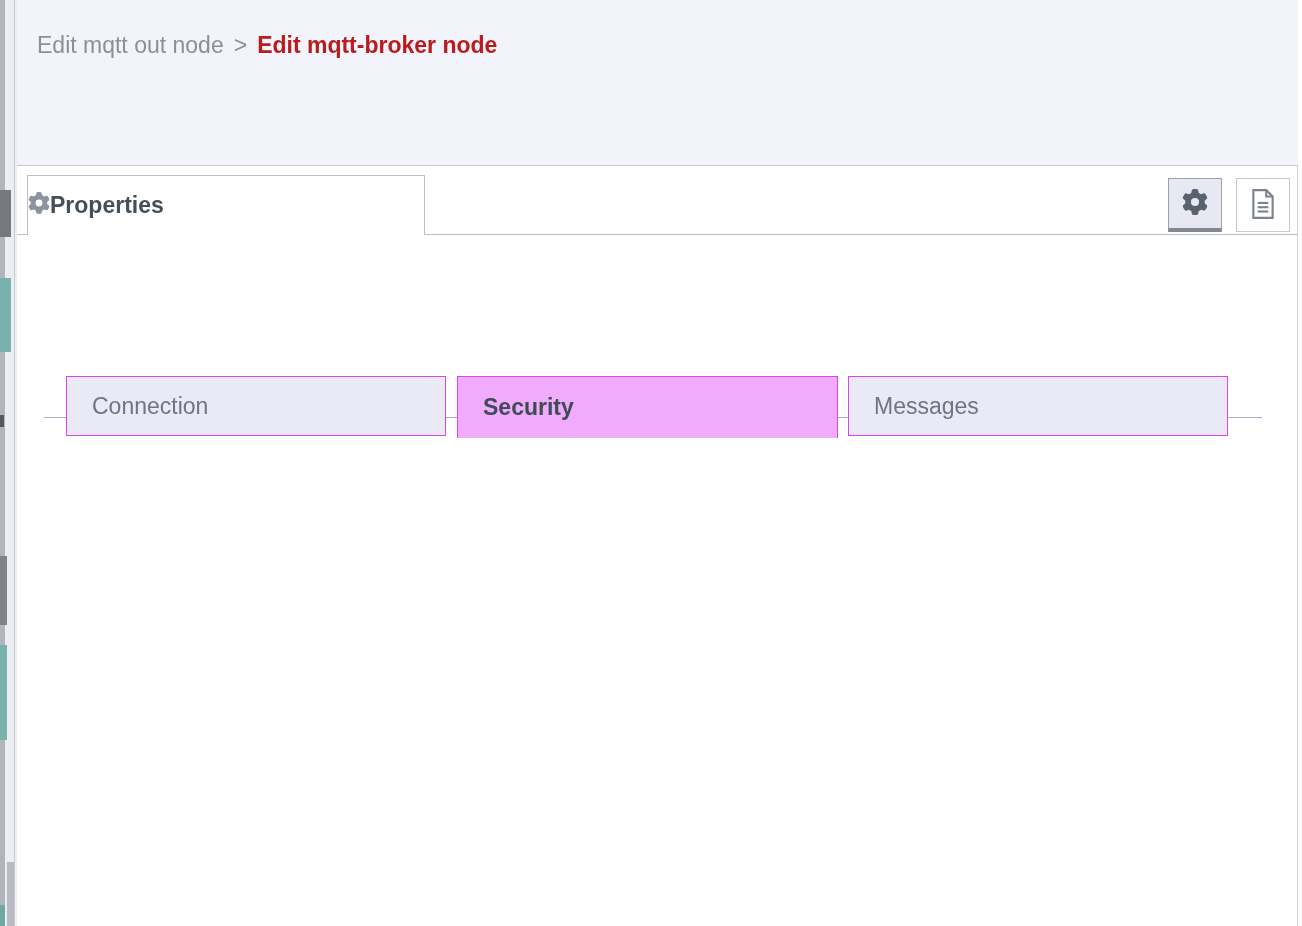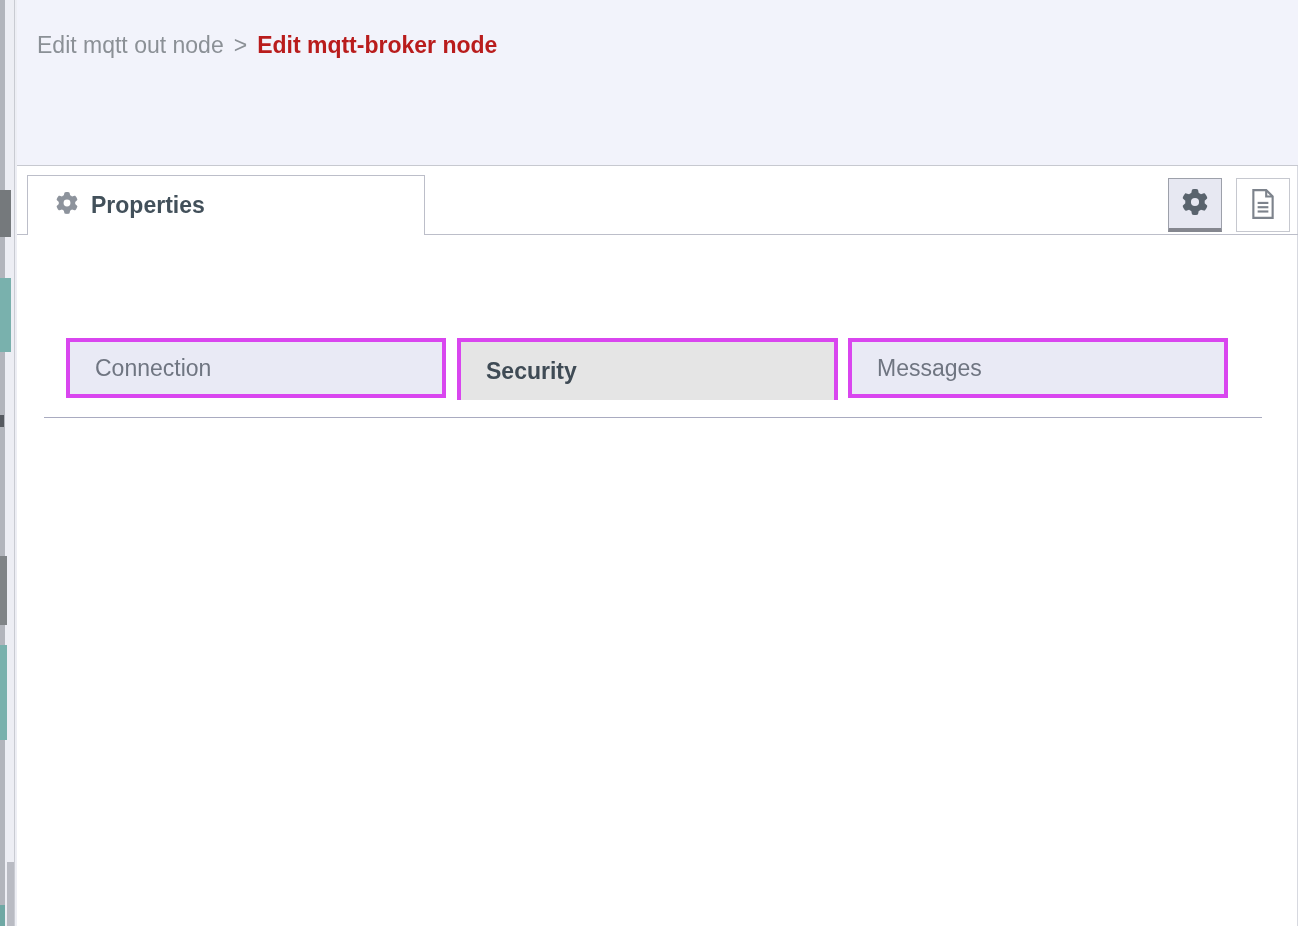--- a/index.html
+++ b/index.html
@@ -47,21 +47,21 @@
   .btn-update {
     left:1118px; top:88px; width:152px; height:64px;
     background:#8c141f; border:1px solid #8c141f; color:#eef0fa; border-radius:3px;
   }
 
   
   .props-row-line { left:17px; top:234px; width:1281px; height:1px; background:#bcbec9; z-index:2; }
   .props-tab {
     left:27px; top:175px; width:398px; height:60px;
     background:#ffffff; border:1px solid #bcbec9; border-bottom:none;
-    display:flex; align-items:center; padding-left:28px; gap:13px;
+    display:flex; align-items:center; 
     font-size:23px; font-weight:bold; color:#42505a; z-index:3;
   }
   .props-tab .cog { color:#8d939c; }
 
   .icon-btn {
     position:absolute; width:54px; height:54px; top:178px;
     display:flex; align-items:center; justify-content:center;
     background:#ffffff; border:1px solid #c6c8cf; cursor:pointer; z-index:3;
   }
   .icon-btn.selected {
@@ -78,27 +78,27 @@
     position:absolute; left:268px; width:837px; height:60px;
     border:1px solid #babdca; border-radius:7px; background:#ffffff;
     font-family:"Liberation Sans",sans-serif; font-size:23px; color:#2f353d;
     padding:0 16px; outline:none;
   }
   .text-input::placeholder { color:#c3c6ce; }
 
   
   .inner-tabs-line { left:44px; top:417px; width:1218px; height:1px; background:#a9abc0; z-index:2; }
   .inner-tab {
-    position:absolute; top:338px; height:60px; width:380px;
-    background:#e9eaf5; border:4px solid #d946ef;
+    position:absolute; top:376px; height:60px; width:380px;
+    background:#e9eaf5; border:1px solid #d946ef;
     display:flex; align-items:center; padding-left:25px;
     font-size:23px; color:#6f7581; cursor:pointer; z-index:3;
   }
   .inner-tab.active {
-    background:#e5e5e5; border-bottom:none; height:62px;
+    background:#f0abfc; border-bottom:none; height:62px;
     font-weight:bold; color:#3f4b55; z-index:4;
   }
   .tab-connection { left:66px; }
   .tab-security   { left:457px; width:381px; }
   .tab-messages   { left:848px; }
 </style>
 </head>
 <body>
 
 <div class="abs edge-base">

